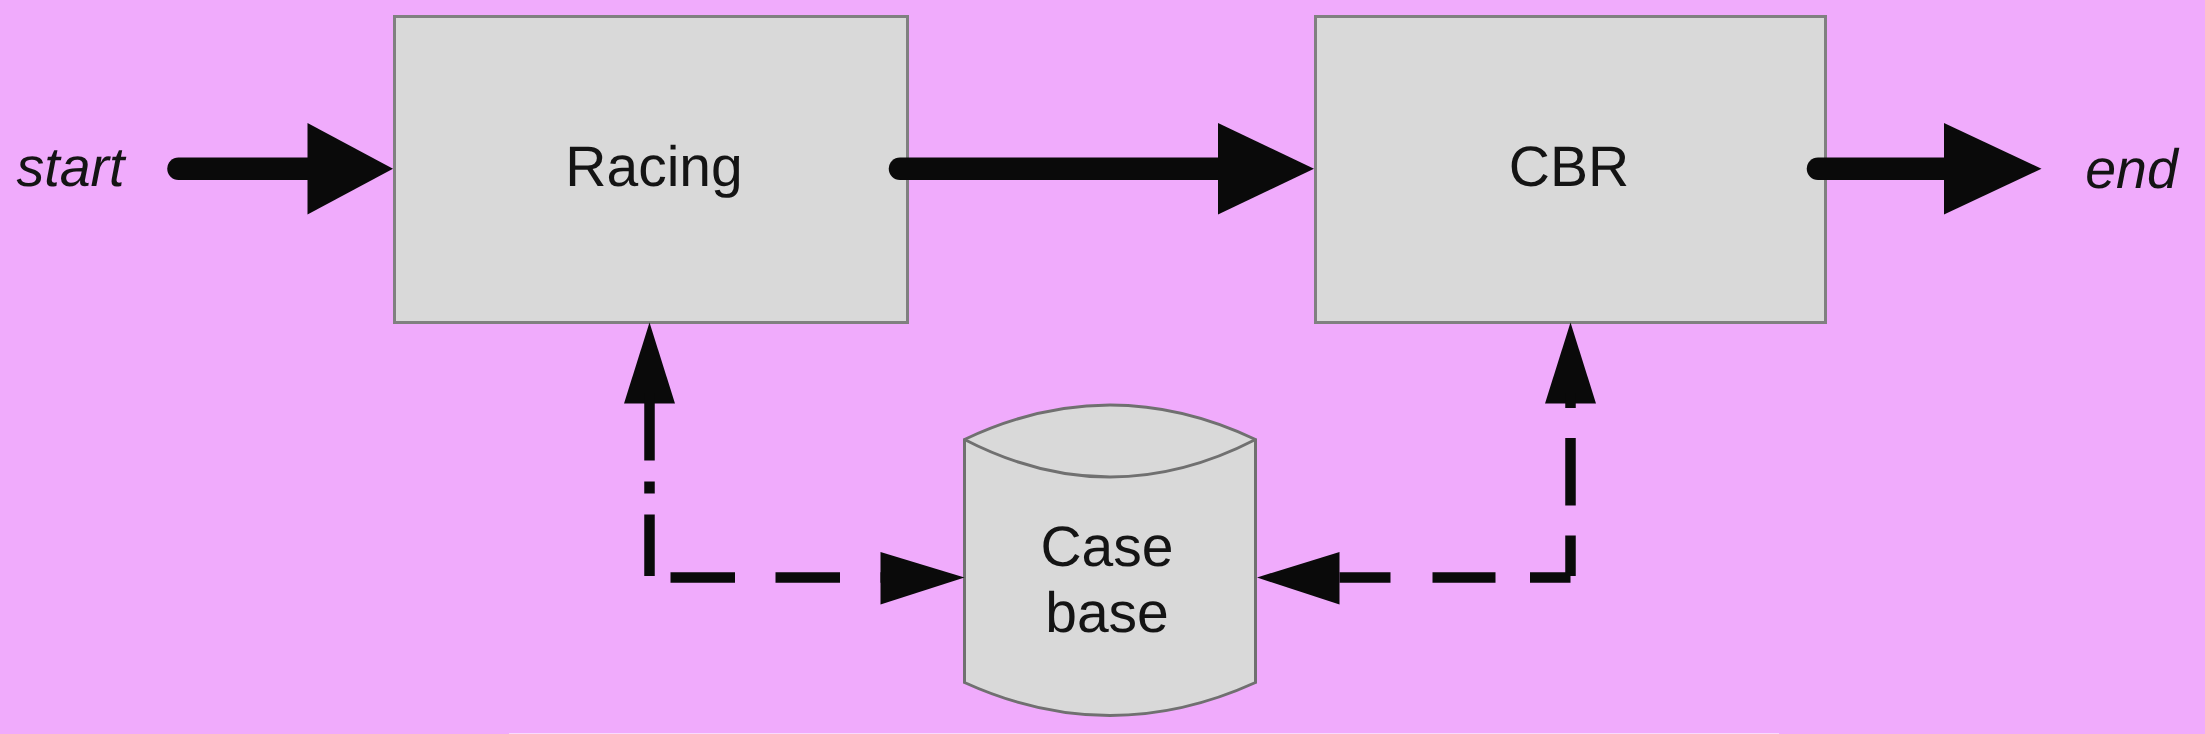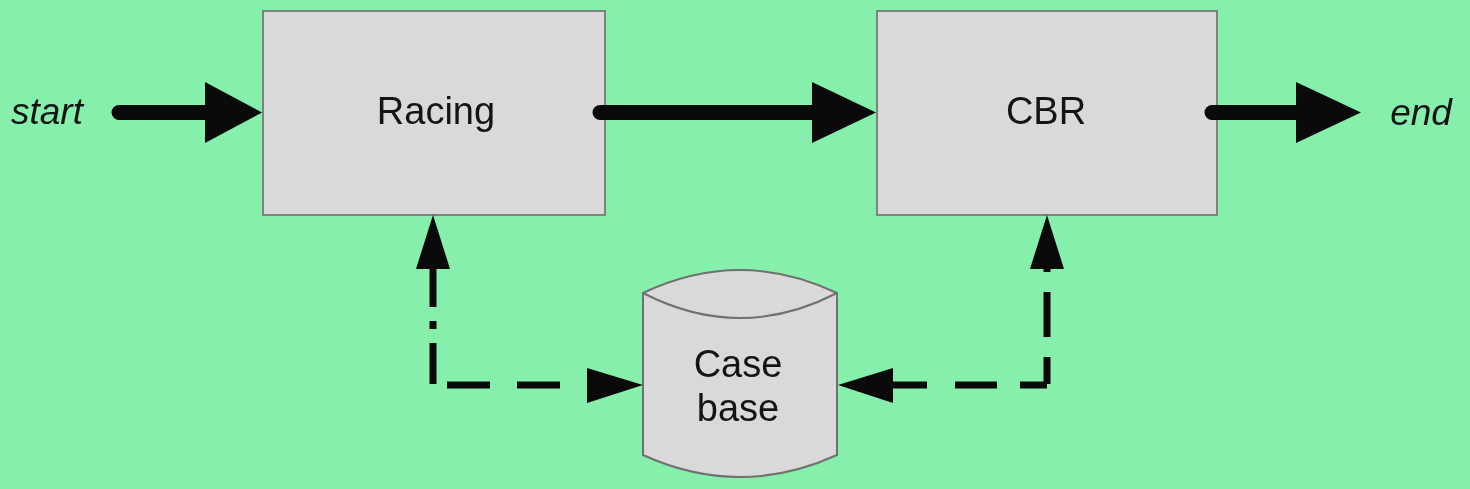--- a/index.html
+++ b/index.html
@@ -8,21 +8,21 @@
     background: #ffffff;
     width: 1470px;
     height: 489px;
     overflow: hidden;
     font-family: "Liberation Sans", "DejaVu Sans", sans-serif;
   }
   .canvas-wrap {
     position: relative;
     width: 1470px;
     height: 489px;
-    background: #86efac;
+    background: #f0abfc;
   }
   svg { display: block; }
   .node-rect {
     stroke: #808080;
     stroke-width: 2;
   }
   .cyl-outline {
     stroke: #707070;
     stroke-width: 2;
   }

